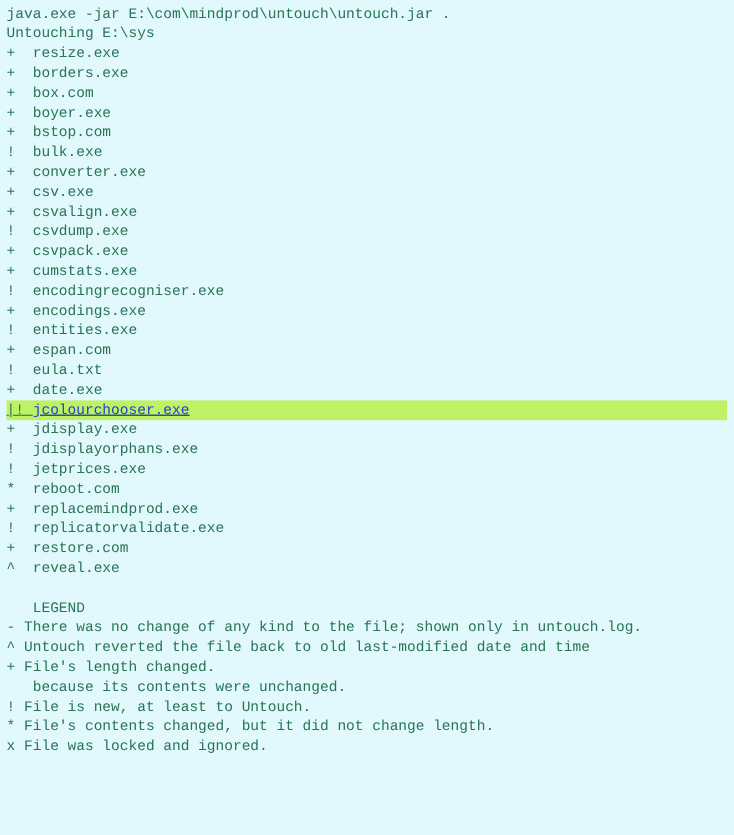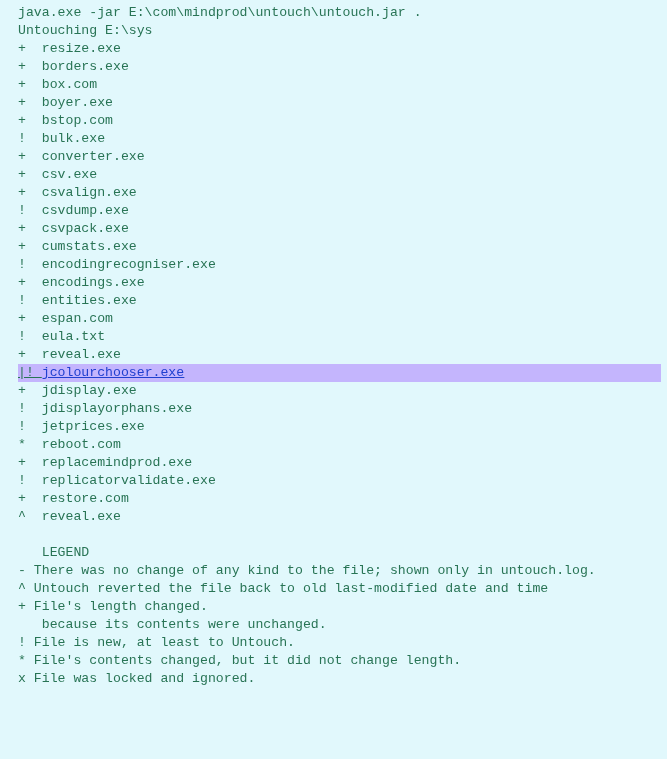--- a/index.html
+++ b/index.html
@@ -6,22 +6,22 @@
     margin: 0;
     padding: 4px 6px;
     background: #e1f8fc;
     font-family: "Courier New", monospace;
     font-size: 13.2px;
     line-height: 18px;
     color: #287455;
     width: 667px;
     box-sizing: border-box;
   }
-  .line { white-space: pre; margin-left: 12px; }
-  .highlight { background: #c4b5fd; text-decoration: underline; }
+  .line { white-space: pre; }
+  .highlight { background: #bef264; text-decoration: underline; }
   a.link { color: #2040d0; text-decoration: underline; }
 </style>
 </head>
 <body>
 
 <div class="line">java.exe -jar E:\com\mindprod\untouch\untouch.jar .</div>
 <div class="line">Untouching E:\sys</div>
 <div id="file-list">
     <div class="line">+  resize.exe</div>
     <div class="line">+  borders.exe</div>
@@ -33,21 +33,21 @@
     <div class="line">+  csv.exe</div>
     <div class="line">+  csvalign.exe</div>
     <div class="line">!  csvdump.exe</div>
     <div class="line">+  csvpack.exe</div>
     <div class="line">+  cumstats.exe</div>
     <div class="line">!  encodingrecogniser.exe</div>
     <div class="line">+  encodings.exe</div>
     <div class="line">!  entities.exe</div>
     <div class="line">+  espan.com</div>
     <div class="line">!  eula.txt</div>
-    <div class="line">+  reveal.exe</div>
+    <div class="line">+  date.exe</div>
     <div class="line highlight"><span>|! </span><a class="link">jcolourchooser.exe</a></div>
     <div class="line">+  jdisplay.exe</div>
     <div class="line">!  jdisplayorphans.exe</div>
     <div class="line">!  jetprices.exe</div>
     <div class="line">*  reboot.com</div>
     <div class="line">+  replacemindprod.exe</div>
     <div class="line">!  replicatorvalidate.exe</div>
     <div class="line">+  restore.com</div>
     <div class="line">^  reveal.exe</div>
   </div>

